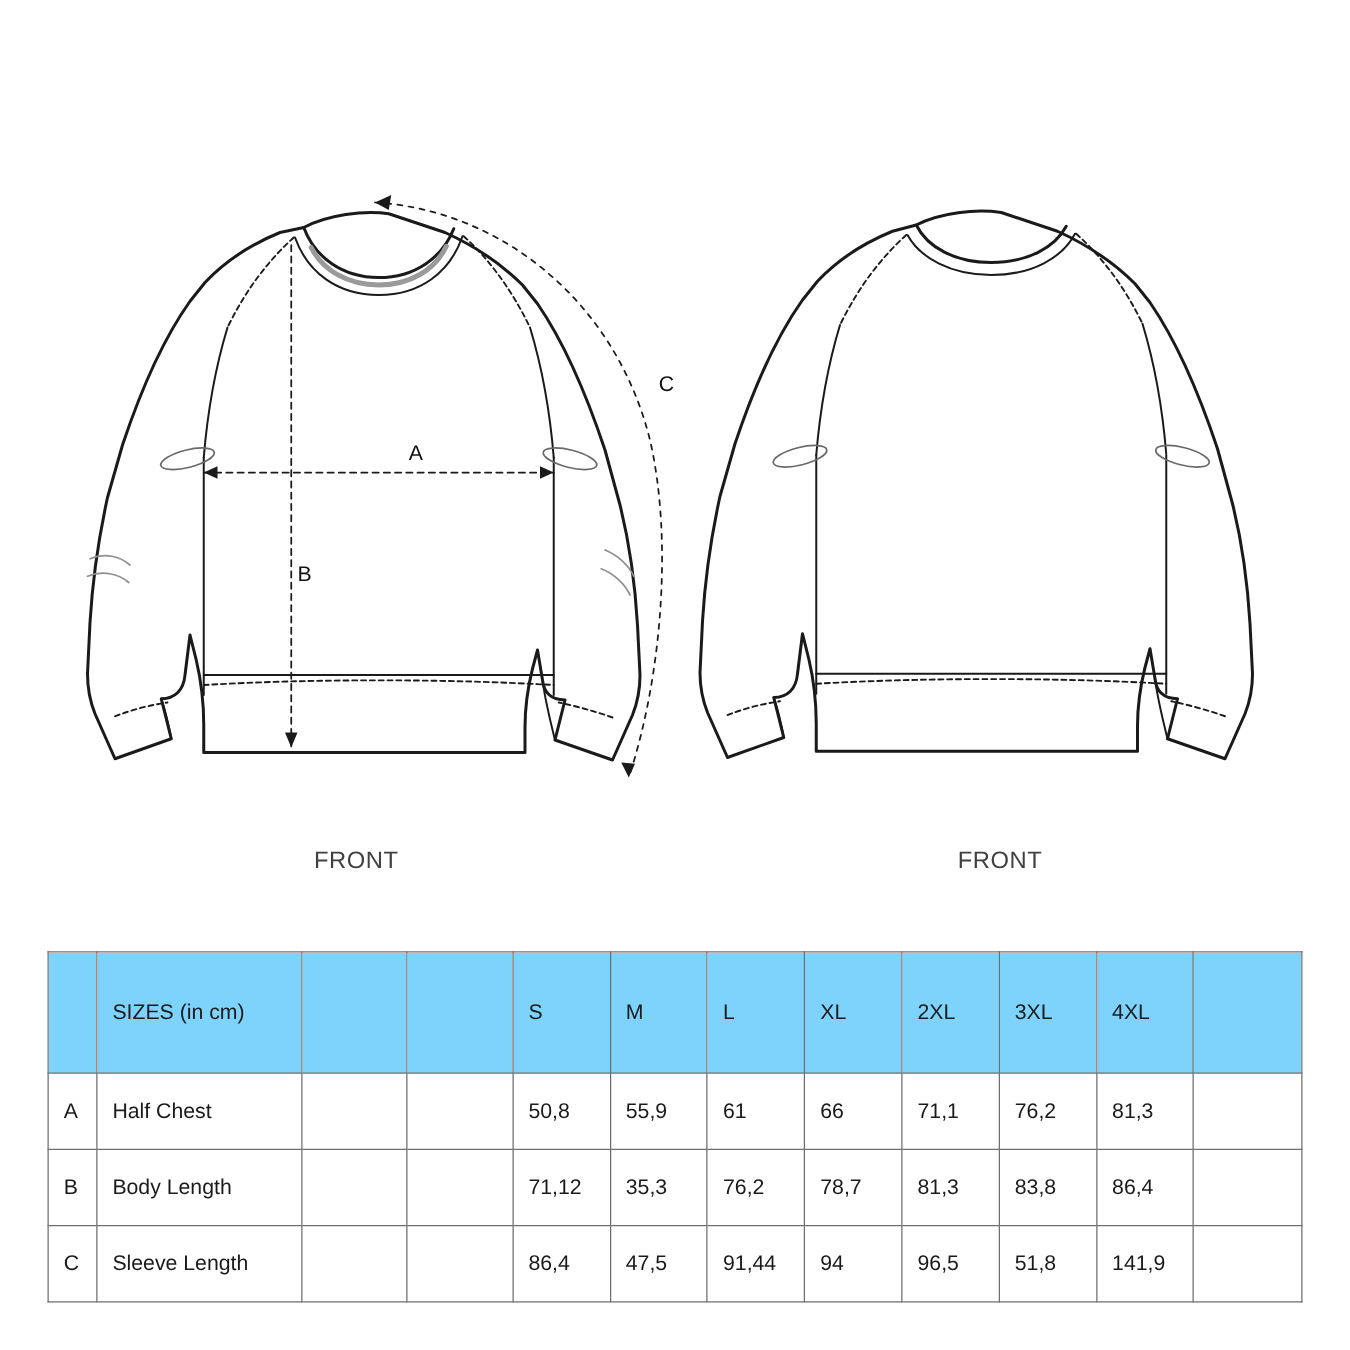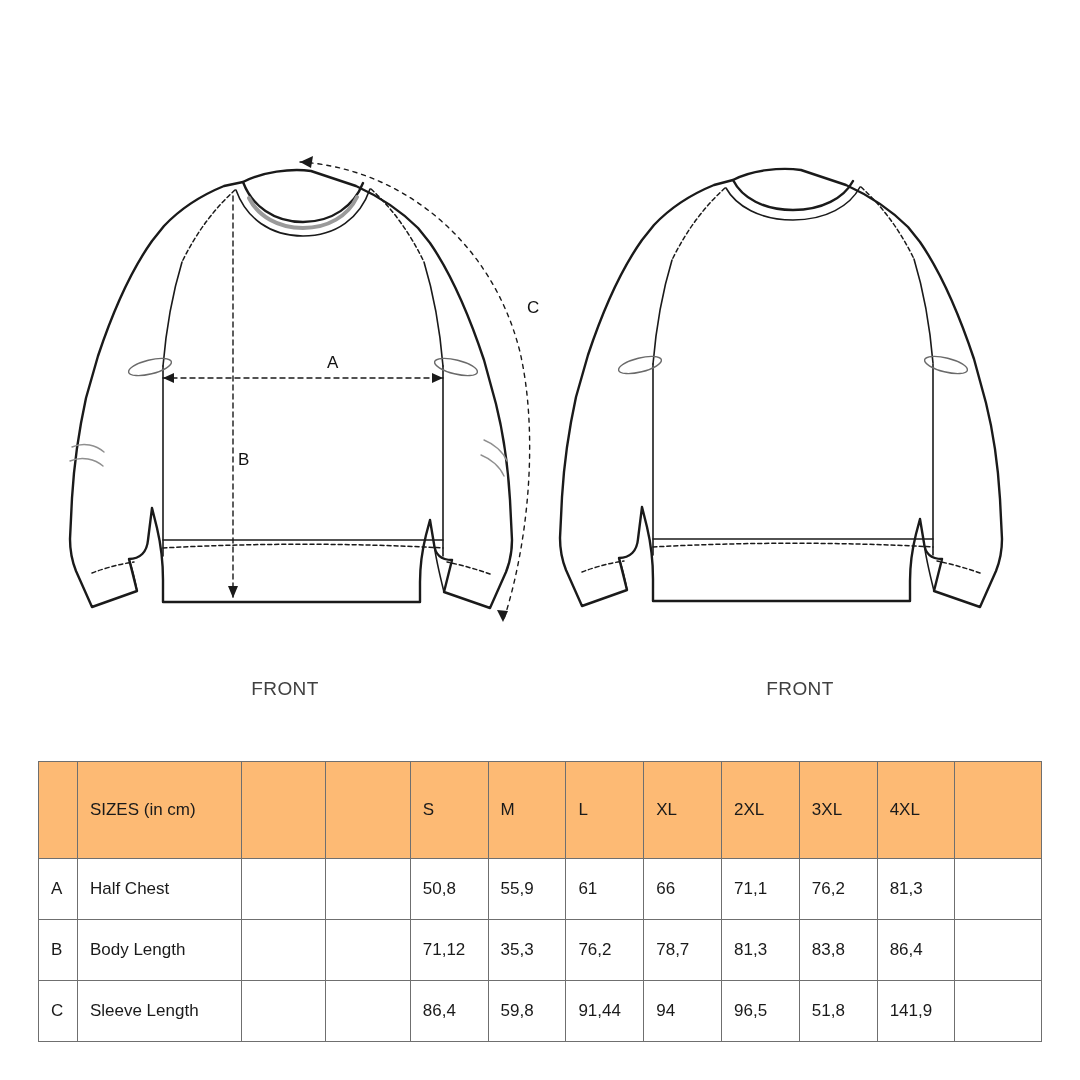--- a/index.html
+++ b/index.html
@@ -65,21 +65,21 @@
     border: 1px solid #6f6f6f;
     height: 60px;
     padding: 0 12px;
     text-align: left;
     font-weight: normal;
     vertical-align: middle;
     white-space: nowrap;
     overflow: hidden;
   }
   .size-table thead th {
-    background: #fdba74;
+    background: #7dd3fc;
     height: 96px;
   }
   .col-letter { width: 36px; text-align: center; padding: 0 2px; }
   .col-name   { width: 152px; }
   .col-blank  { width: 78px; }
   .col-size   { width: 72px; }
   .col-tail   { width: 80px; }
   .size-table .letter-cell { text-align: left; padding-left: 12px; }
 </style>
 </head>
@@ -302,21 +302,21 @@
         <td>83,8</td>
         <td>86,4</td>
         <td></td>
       </tr>
       <tr>
         <td class="col-letter letter-cell">C</td>
         <td>Sleeve Length</td>
         <td></td>
         <td></td>
         <td>86,4</td>
-        <td>59,8</td>
+        <td>47,5</td>
         <td>91,44</td>
         <td>94</td>
         <td>96,5</td>
         <td>51,8</td>
         <td>141,9</td>
         <td></td>
       </tr>
     </tbody>
   </table>
 

